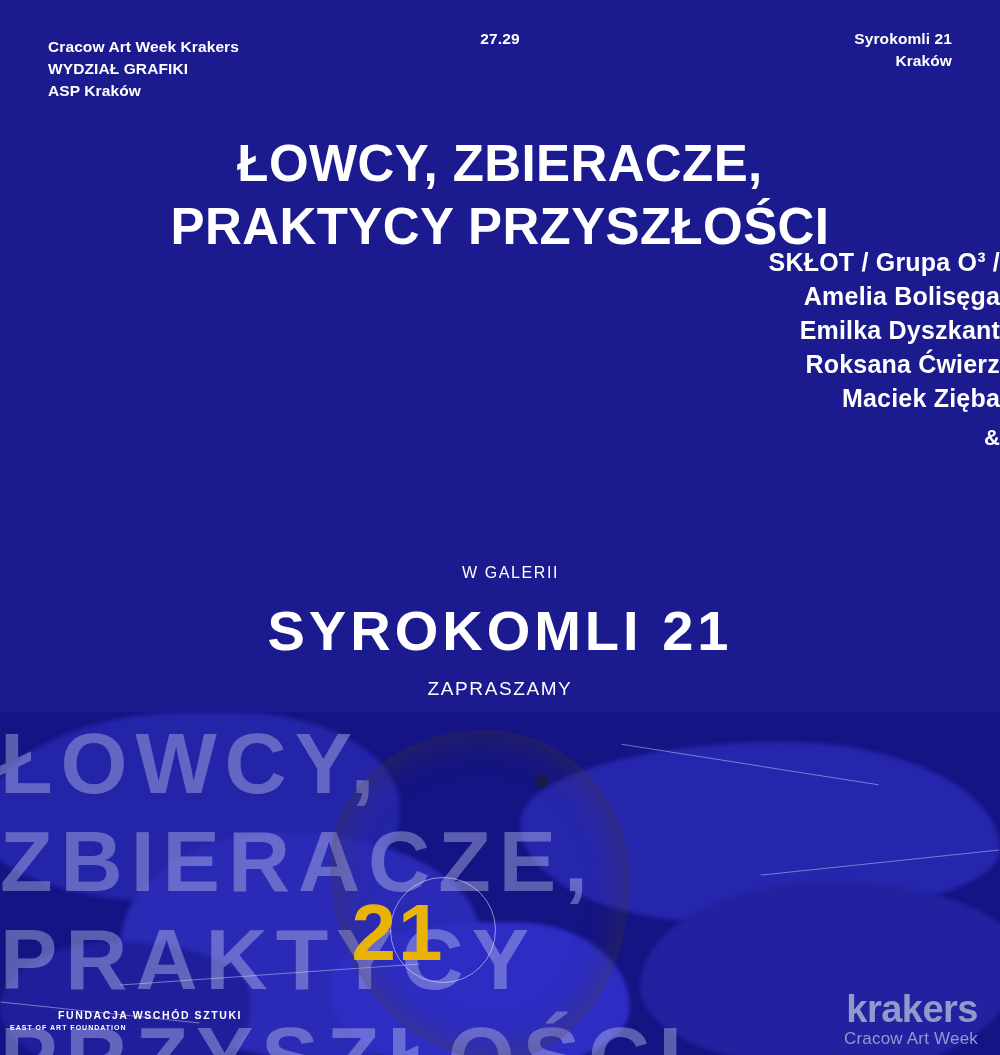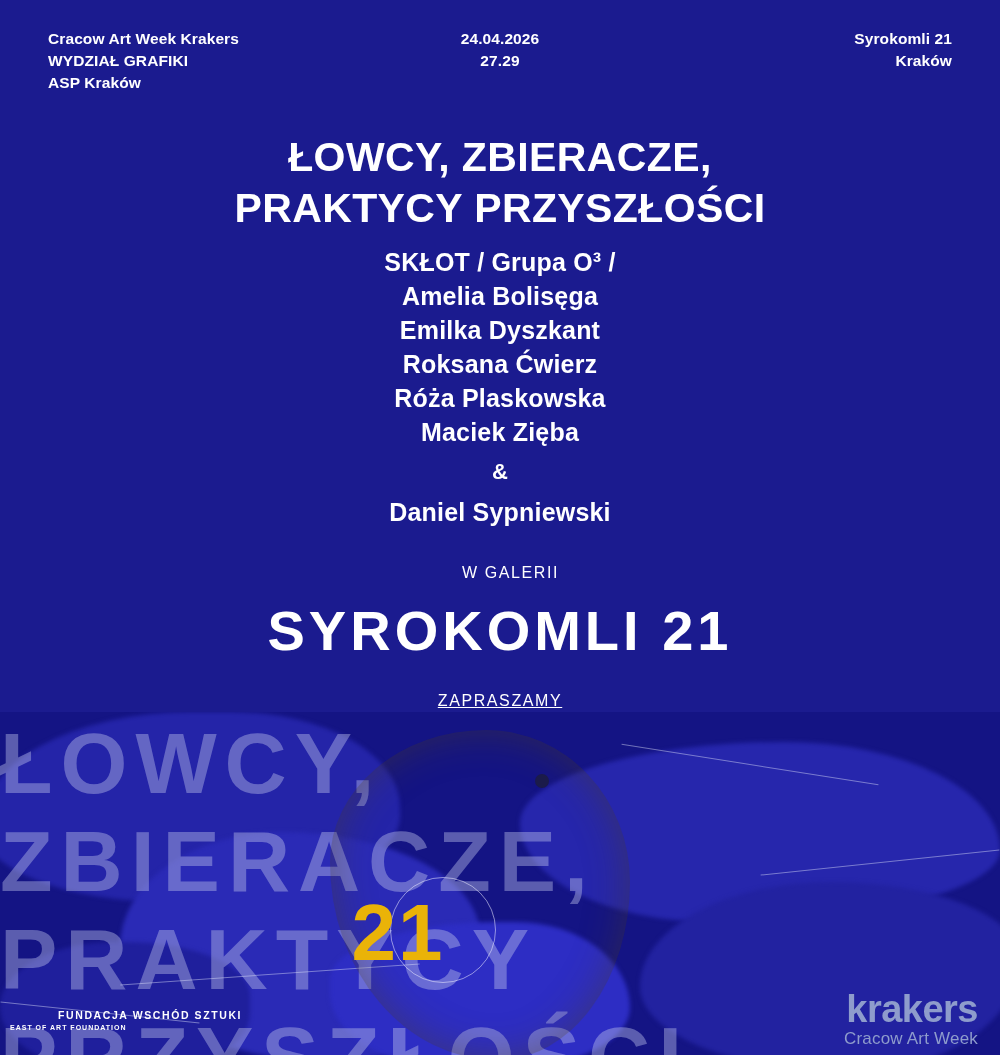--- a/index.html
+++ b/index.html
@@ -33,44 +33,44 @@
     width: 100%;
     height: 80px;
   }
   .topbar .col {
     position: absolute;
     font-size: 15.5px;
     font-weight: bold;
     line-height: 1.42;
     letter-spacing: 0.1px;
   }
-  .topbar .left  { left: 48px; text-align: left; }
+  .topbar .left  { left: 48px; text-align: left; margin-top: 8px; }
   .topbar .mid   { left: 0; width: 1000px; text-align: center; }
   .topbar .right { right: 48px; text-align: right; }
 
   
   .title {
     position: absolute;
     top: 132px;
     left: 0;
     width: 1000px;
     text-align: center;
-    font-size: 41px;
+    font-size: 51px;
     font-weight: bold;
     line-height: 1.24;
     letter-spacing: 0.4px;
   }
 
   
   .artists {
     position: absolute;
     top: 245px;
     left: 0;
     width: 1000px;
-    text-align: center;
+    text-align: right;
   }
   .artists .line {
     font-size: 25px;
     font-weight: bold;
     line-height: 34px;
     letter-spacing: 0.2px;
   }
   .artists .amp {
     font-size: 22px;
     font-weight: bold;
@@ -96,25 +96,24 @@
     margin-left: 21px;
   }
   .gallery .name {
     font-size: 56px;
     font-weight: bold;
     letter-spacing: 4px;
     line-height: 70px;
     margin-top: 12px;
   }
   .gallery .post {
-    font-size: 16px;
+    font-size: 19px;
     letter-spacing: 1.6px;
     line-height: 22px;
-    margin-top: 24px;
-    text-decoration: underline;
+    margin-top: 12px;
   }
 
   
   .artwork {
     position: absolute;
     left: 0;
     top: 712px;
     width: 1000px;
     height: 343px;
     overflow: hidden;
@@ -251,43 +250,40 @@
 
 <div class="poster">
 
   <div class="topbar">
     <div class="col left">
       <div>Cracow Art Week Krakers</div>
       <div>WYDZIAŁ GRAFIKI</div>
       <div>ASP Kraków</div>
     </div>
     <div class="col mid">
-      <div>24.04.2026</div>
       <div>27.29</div>
     </div>
     <div class="col right">
       <div>Syrokomli 21</div>
       <div>Kraków</div>
     </div>
   </div>
 
   <div class="title">
     <div>ŁOWCY, ZBIERACZE,</div>
     <div>PRAKTYCY PRZYSZŁOŚCI</div>
   </div>
 
   <div class="artists">
     <div class="line">SKŁOT /  Grupa O³ /</div>
     <div class="line">Amelia Bolisęga</div>
     <div class="line">Emilka Dyszkant</div>
     <div class="line">Roksana Ćwierz</div>
-    <div class="line">Róża Plaskowska</div>
     <div class="line">Maciek Zięba</div>
     <div class="amp">&amp;</div>
-    <div class="line last">Daniel Sypniewski</div>
   </div>
 
   <div class="gallery">
     <div class="pre">W GALERII</div>
     <div class="name">SYROKOMLI 21</div>
     <div class="post">ZAPRASZAMY</div>
   </div>
 
   <div class="artwork">
     <div class="blob b1"></div>

